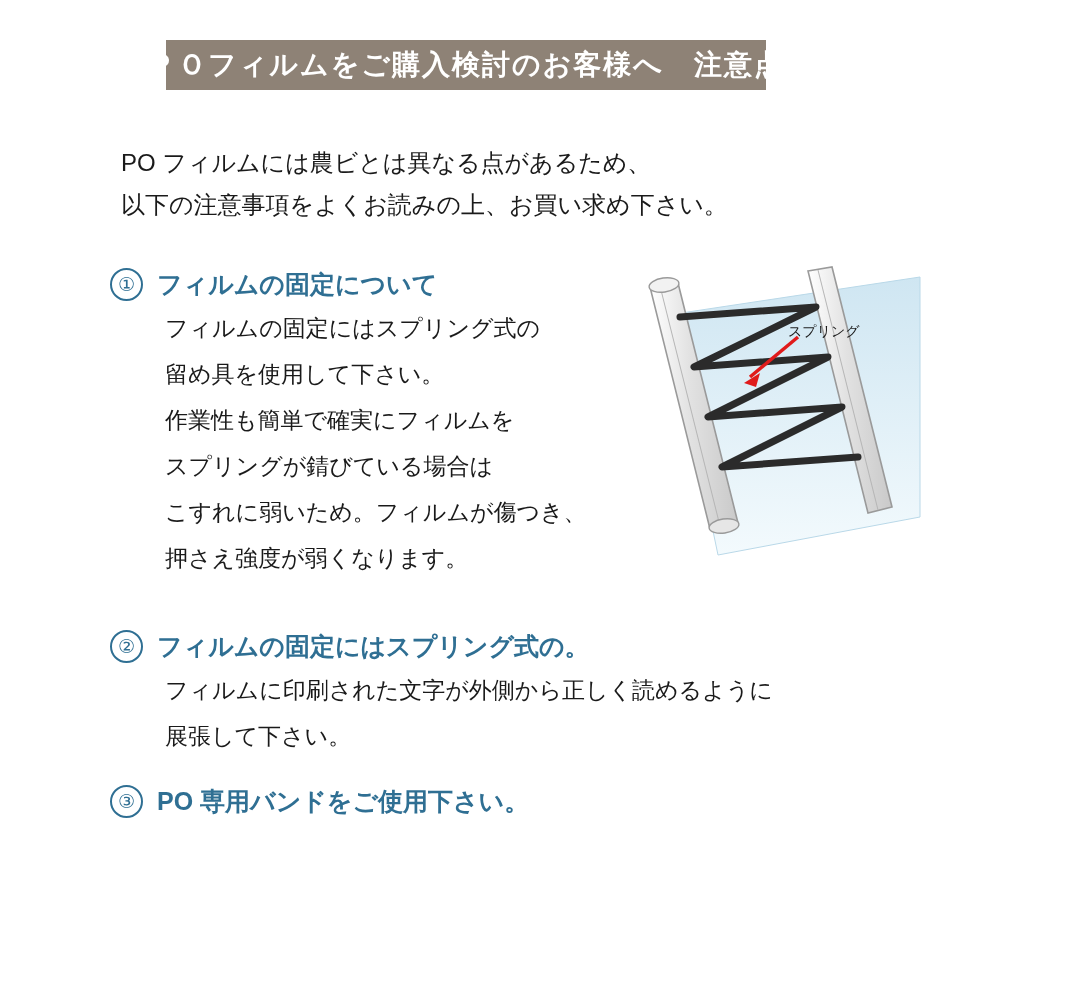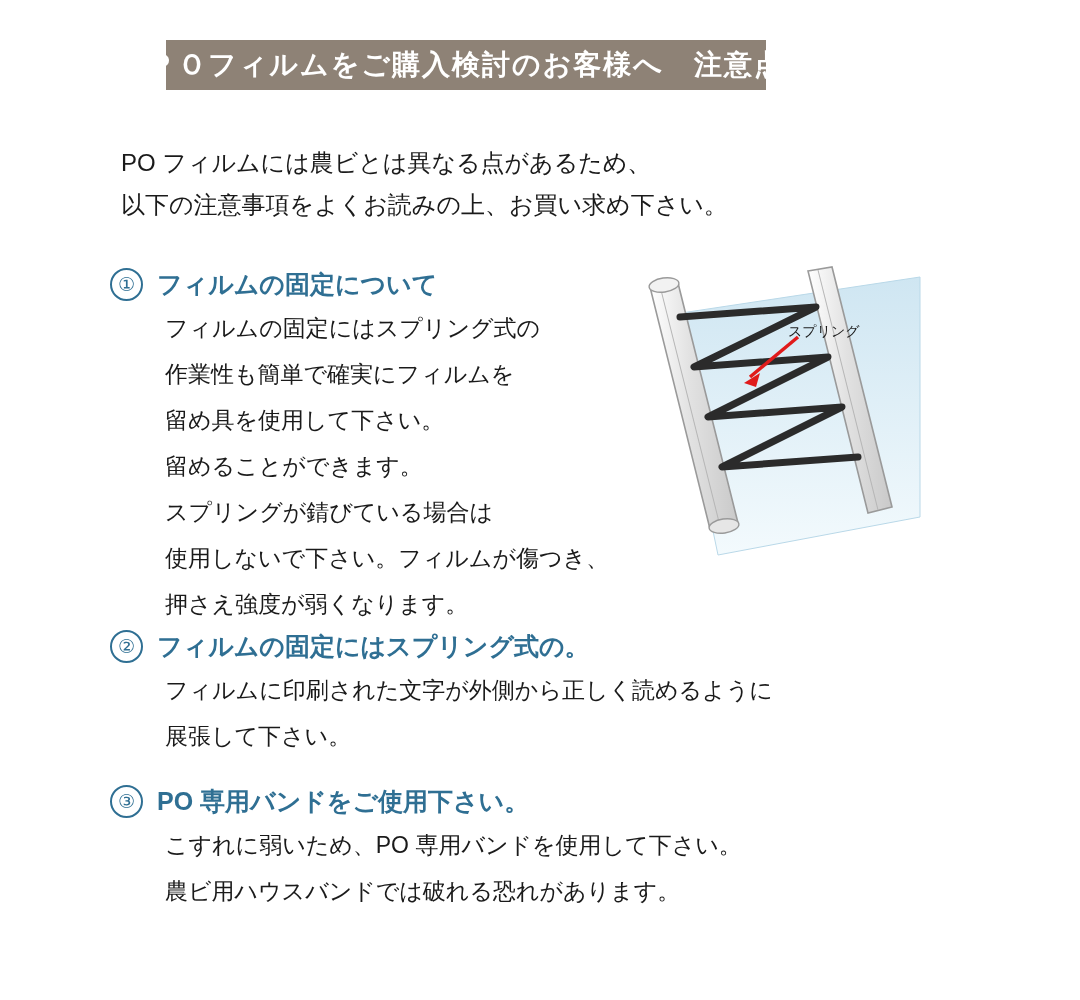--- a/index.html
+++ b/index.html
@@ -118,25 +118,24 @@
   <div>以下の注意事項をよくお読みの上、お買い求め下さい。</div>
 </div>
 
 <div class="section" id="section-1">
   <div class="sec-head">
     <span class="num-circle">①</span>
     <span class="sec-title">フィルムの固定について</span>
   </div>
   <div class="sec-body">
     <div>フィルムの固定にはスプリング式の</div>
+    <div>留め具を使用して下さい。</div>
     <div>作業性も簡単で確実にフィルムを</div>
-    <div>留め具を使用して下さい。</div>
-    <div>留めることができます。</div>
     <div>スプリングが錆びている場合は</div>
-    <div>使用しないで下さい。フィルムが傷つき、</div>
+    <div>こすれに弱いため。フィルムが傷つき、</div>
     <div>押さえ強度が弱くなります。</div>
   </div>
 </div>
 
 <div class="illustration">
   <svg width="330" height="320" viewBox="0 0 330 320" xmlns="http://www.w3.org/2000/svg">
     <defs>
       <linearGradient id="filmGrad" x1="0" y1="0" x2="0" y2="1">
         <stop offset="0%" stop-color="#cfe6f2"></stop>
         <stop offset="100%" stop-color="#f3fafd"></stop>
@@ -176,17 +175,13 @@
     <div>フィルムに印刷された文字が外側から正しく読めるように</div>
     <div>展張して下さい。</div>
   </div>
 </div>
 
 <div class="section" id="section-3">
   <div class="sec-head">
     <span class="num-circle">③</span>
     <span class="sec-title">PO 専用バンドをご使用下さい。</span>
   </div>
-  <div class="sec-body">
-    <div>こすれに弱いため、PO 専用バンドを使用して下さい。</div>
-    <div>農ビ用ハウスバンドでは破れる恐れがあります。</div>
-  </div>
 </div>
 
 </body></html>

